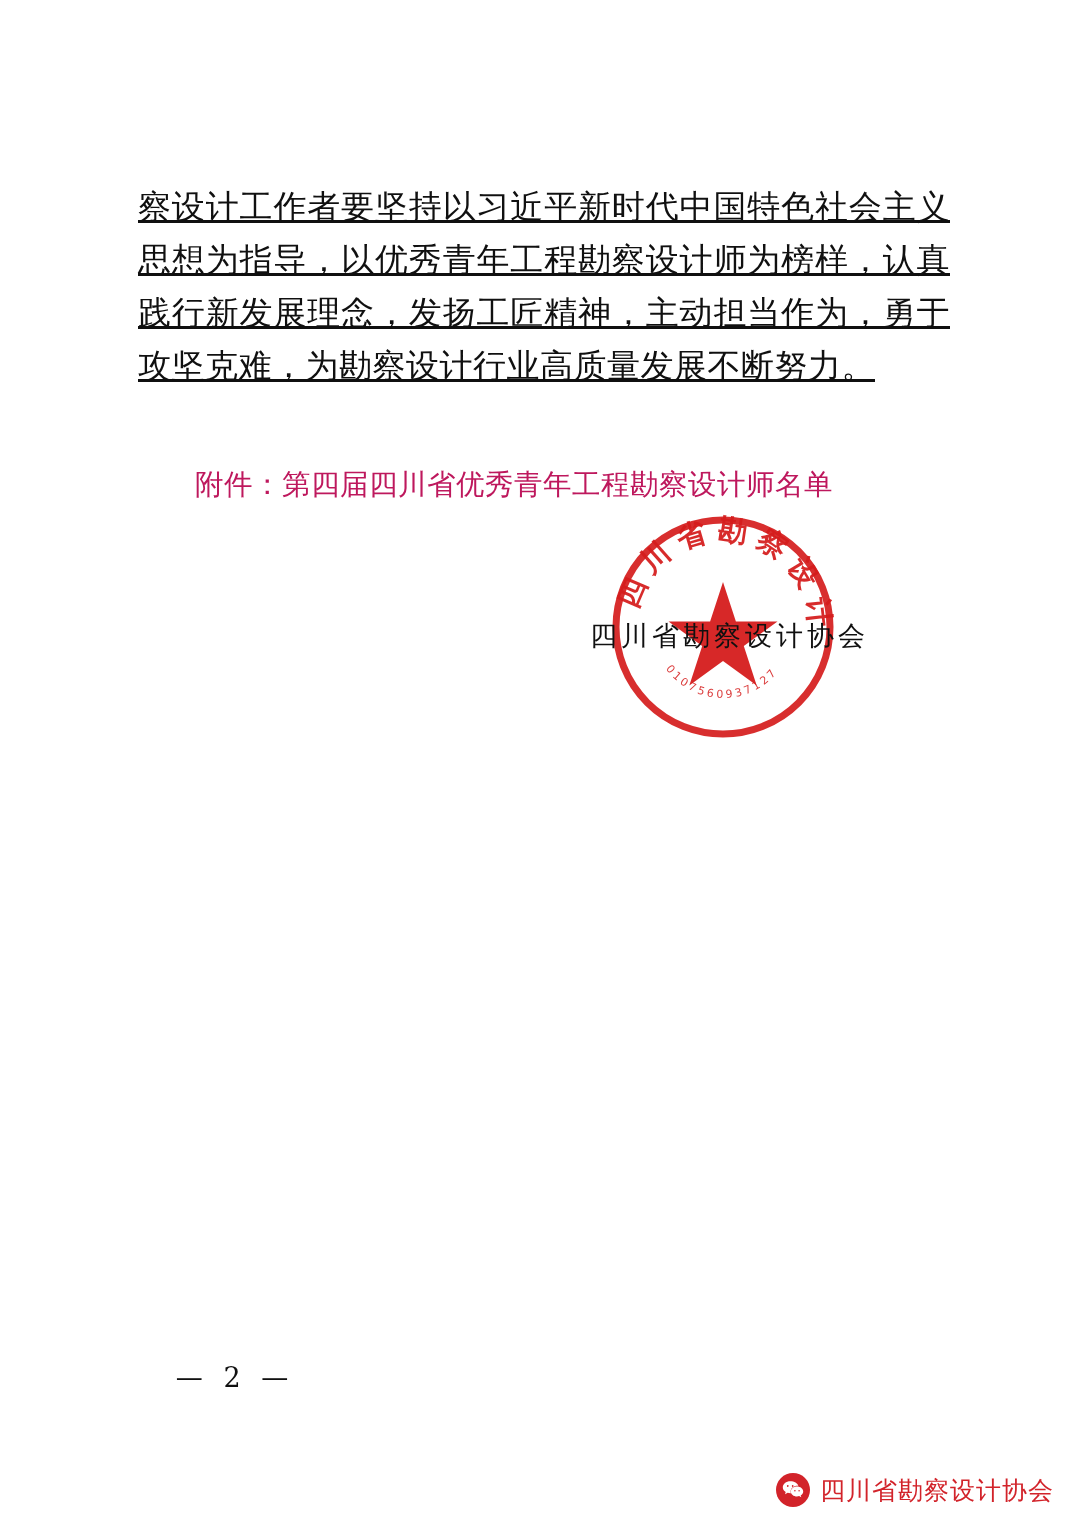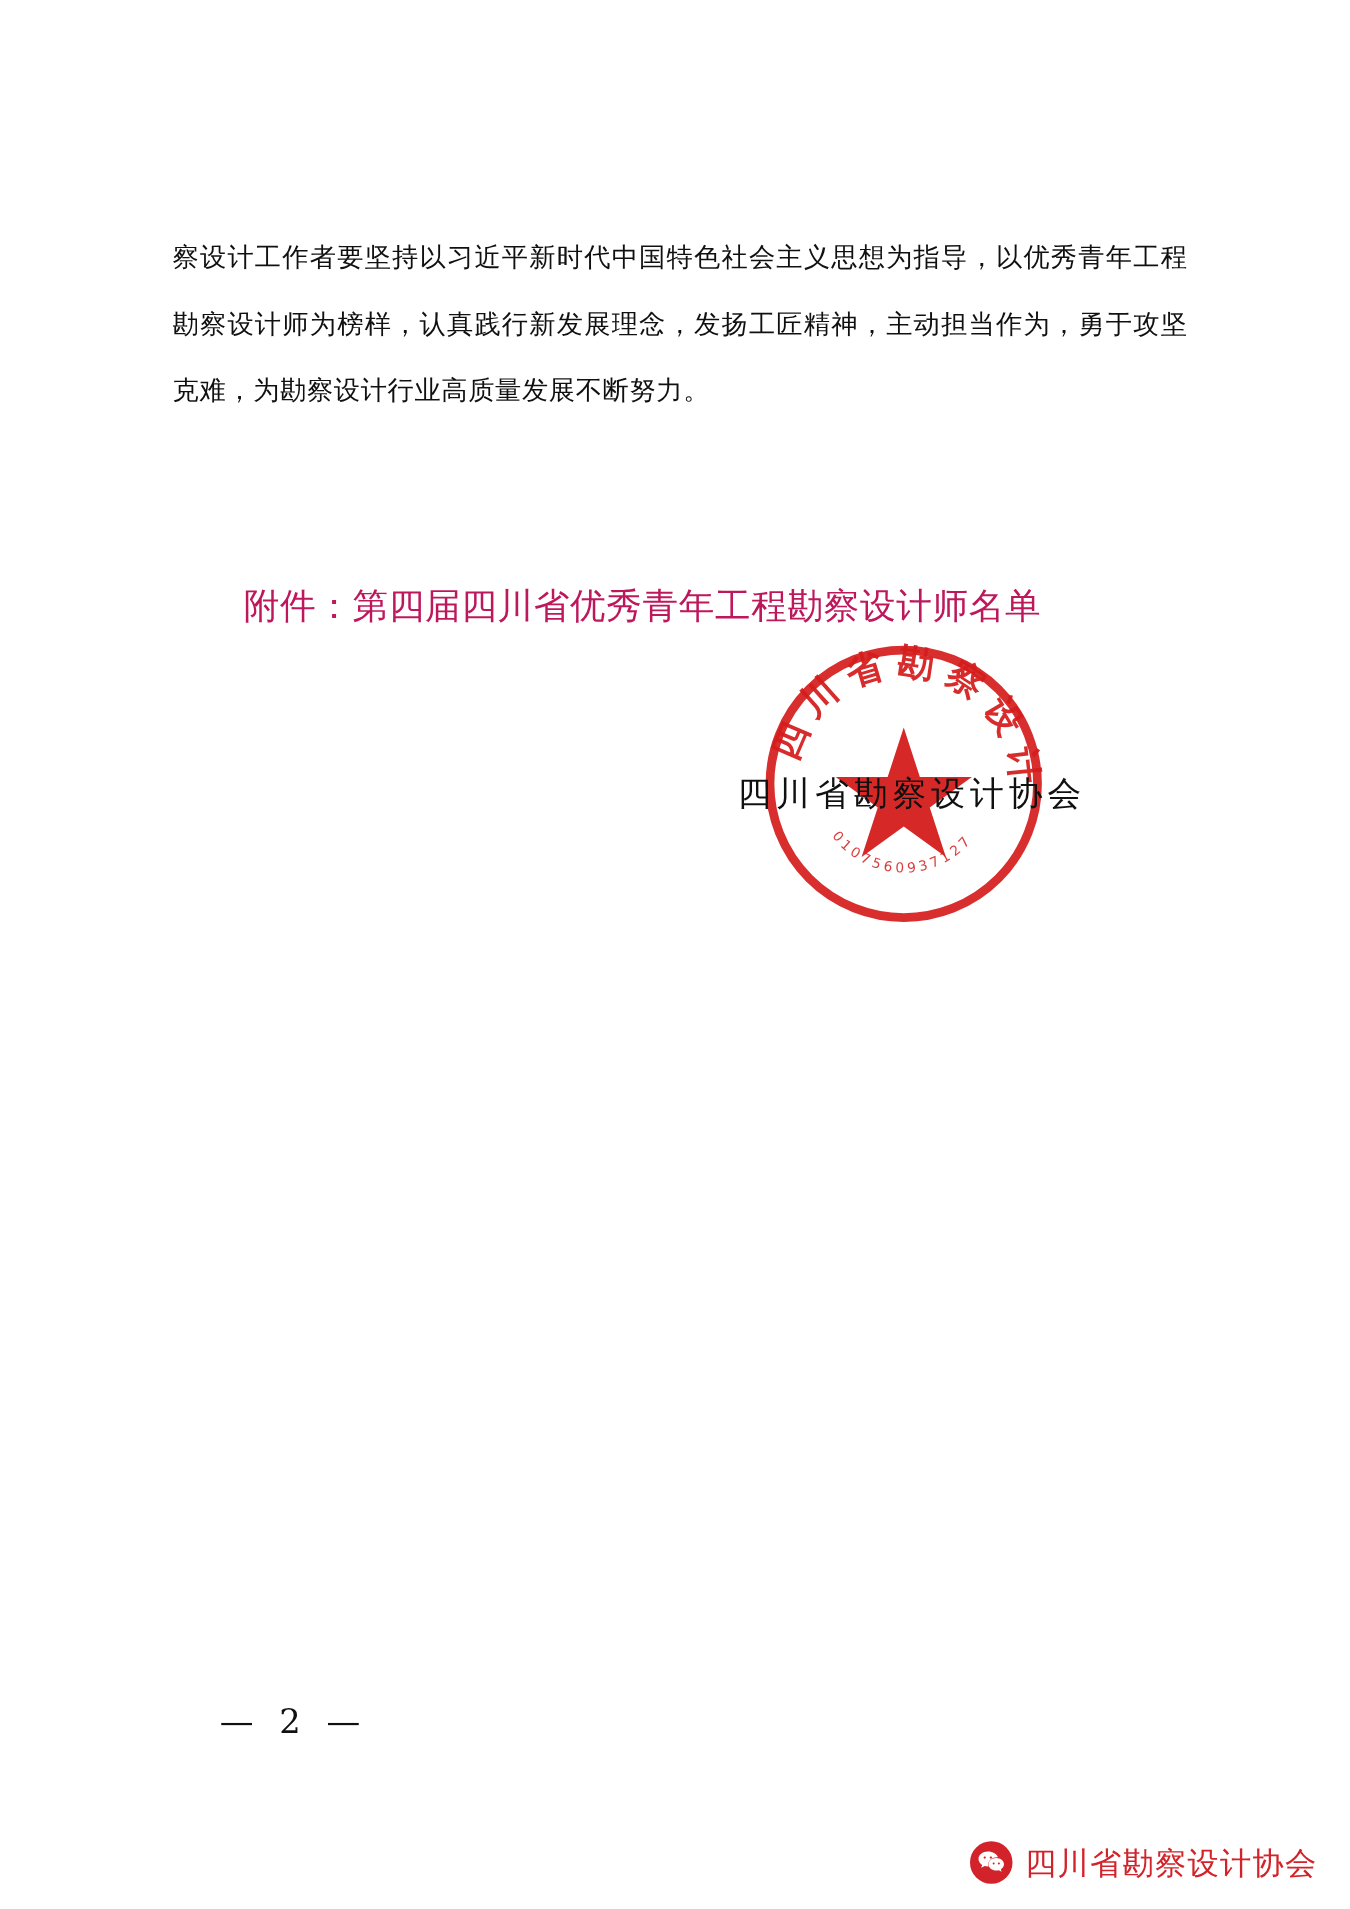--- a/index.html
+++ b/index.html
@@ -22,27 +22,28 @@
   }
 
   
   .doc-body {
     position: absolute;
     left: 138px;
     top: 180px;
     width: 812px;
   }
   .para {
-    font-size: 21px;
+    font-size: 33px;
     line-height: 53px;
     letter-spacing: 0.5px;
     text-align: justify;
     text-justify: inter-character;
     margin: 0;
     color: #101010;
+    text-decoration: underline;
   }
 
   .attachment-line {
     position: absolute;
     left: 138px;
     top: 458px;
     width: 812px;
     font-size: 28.5px;
     line-height: 53px;
     letter-spacing: 0.5px;

